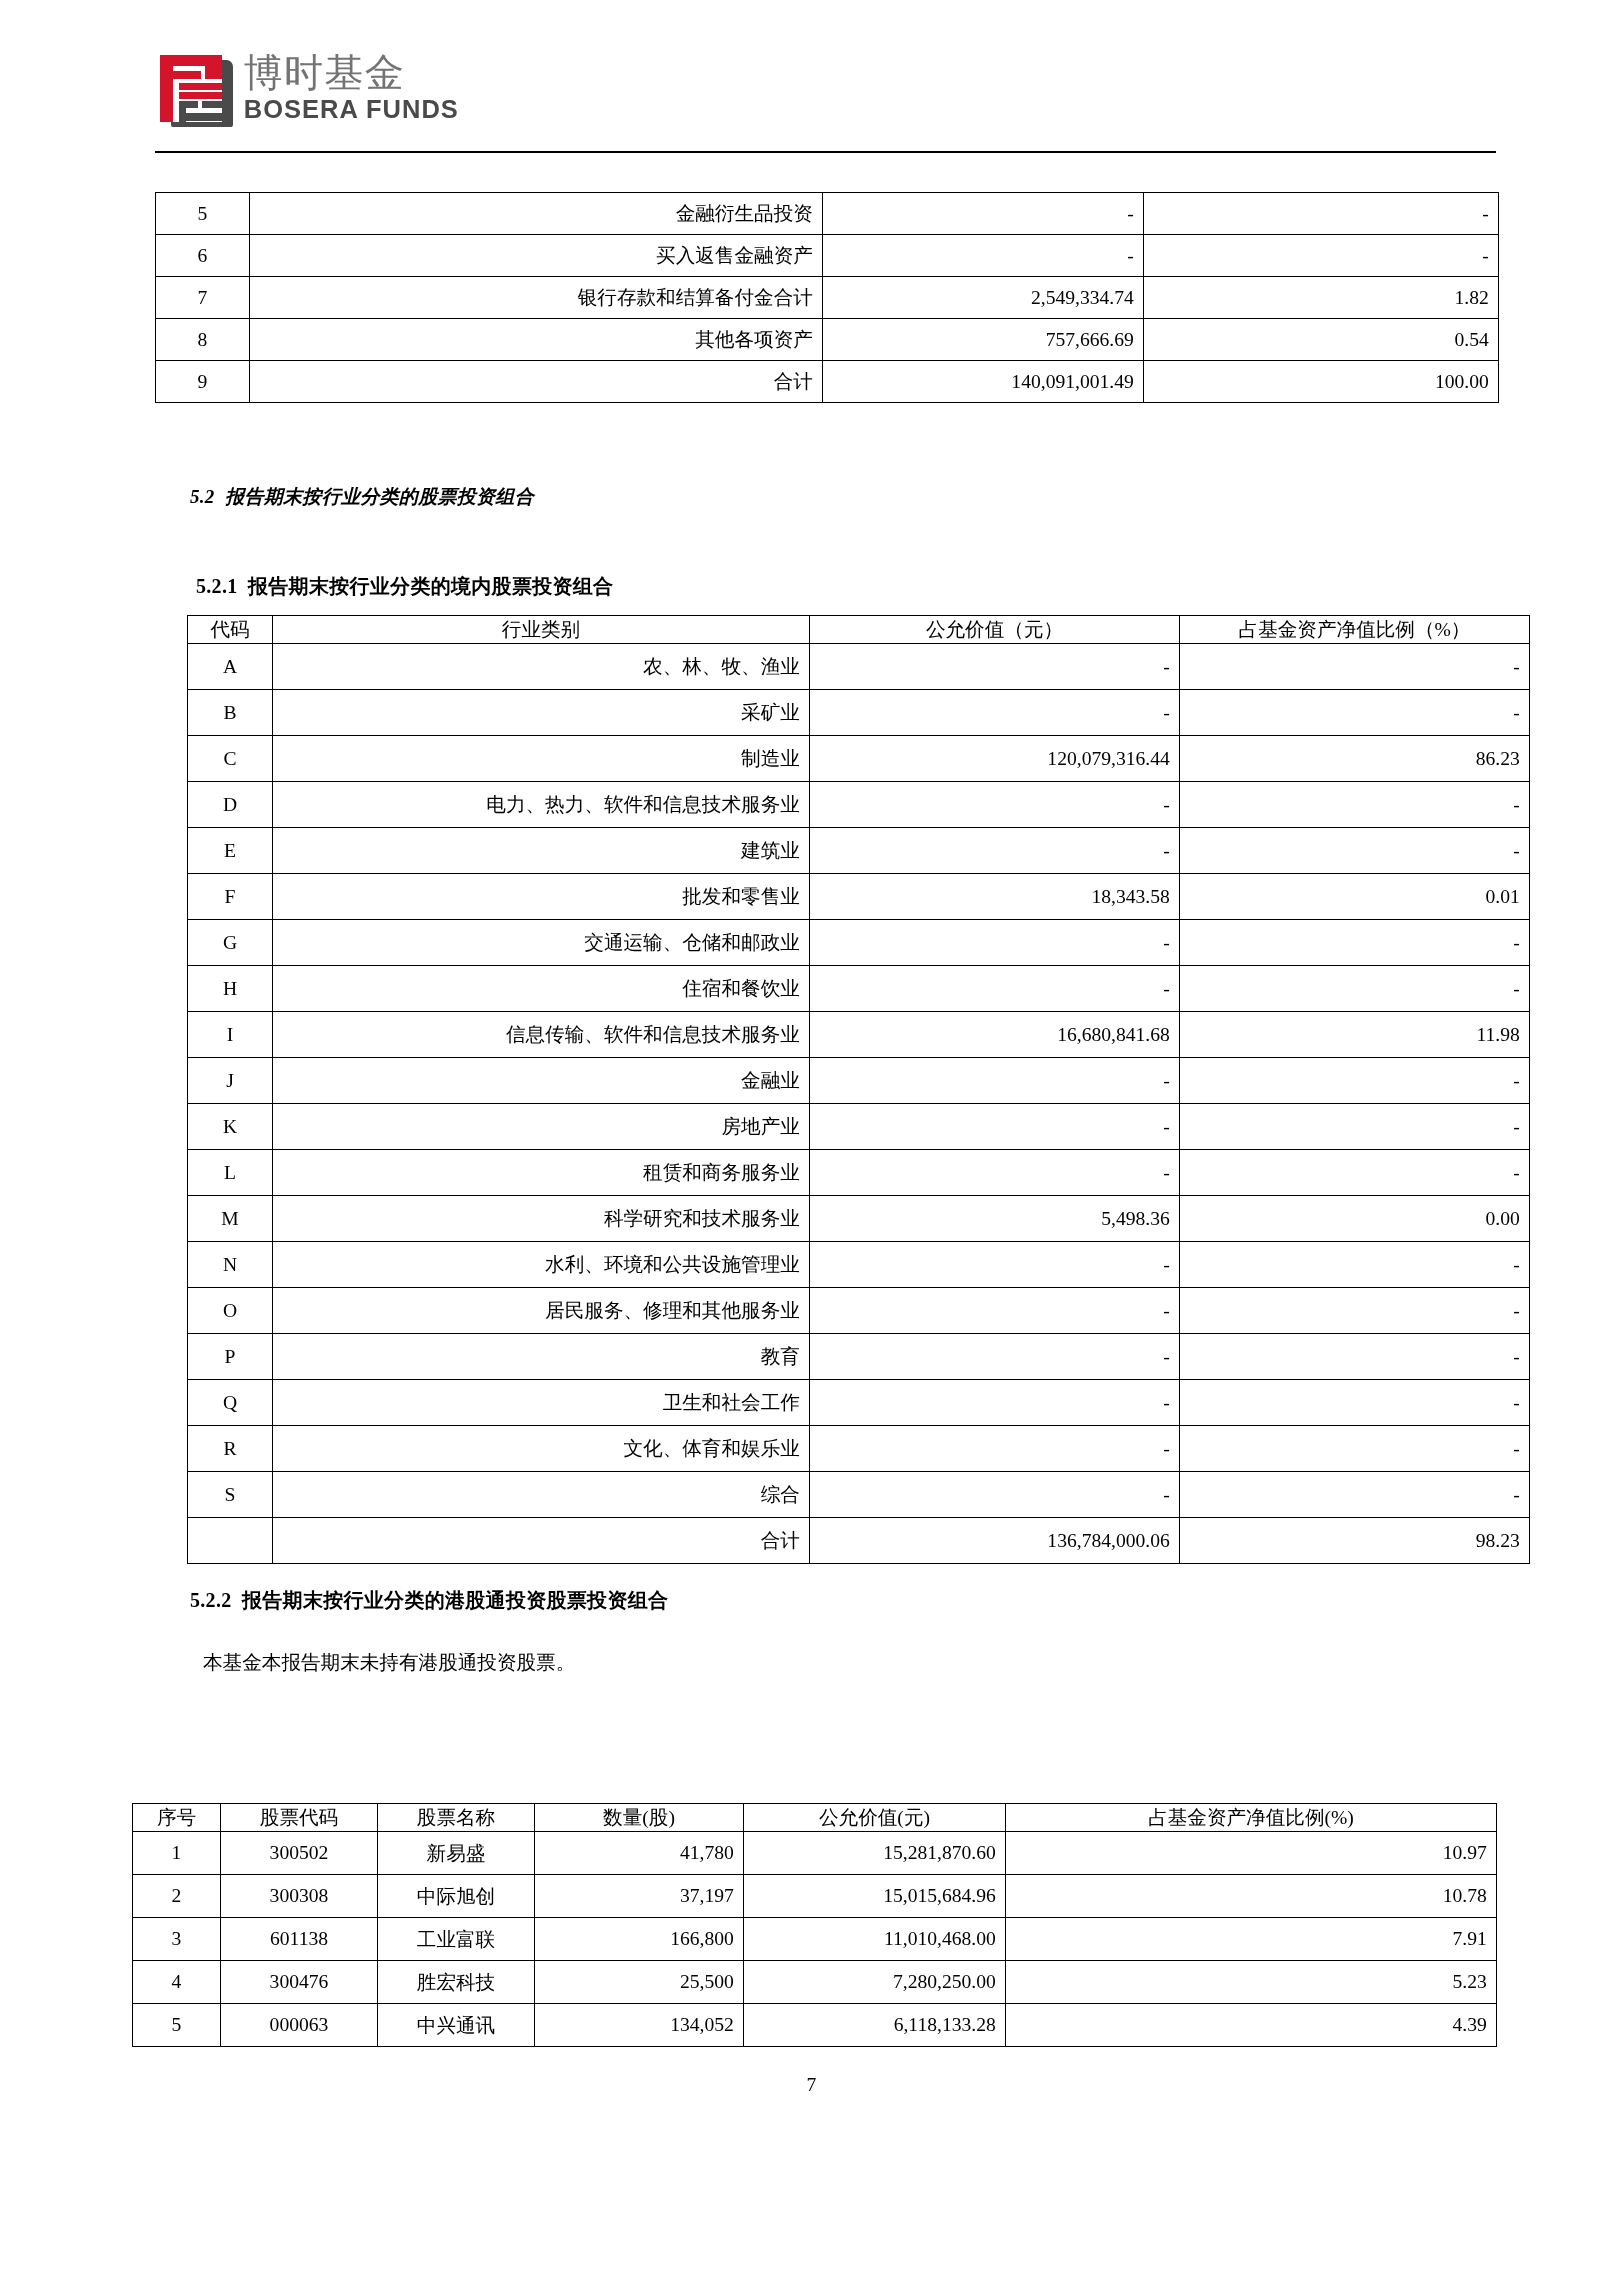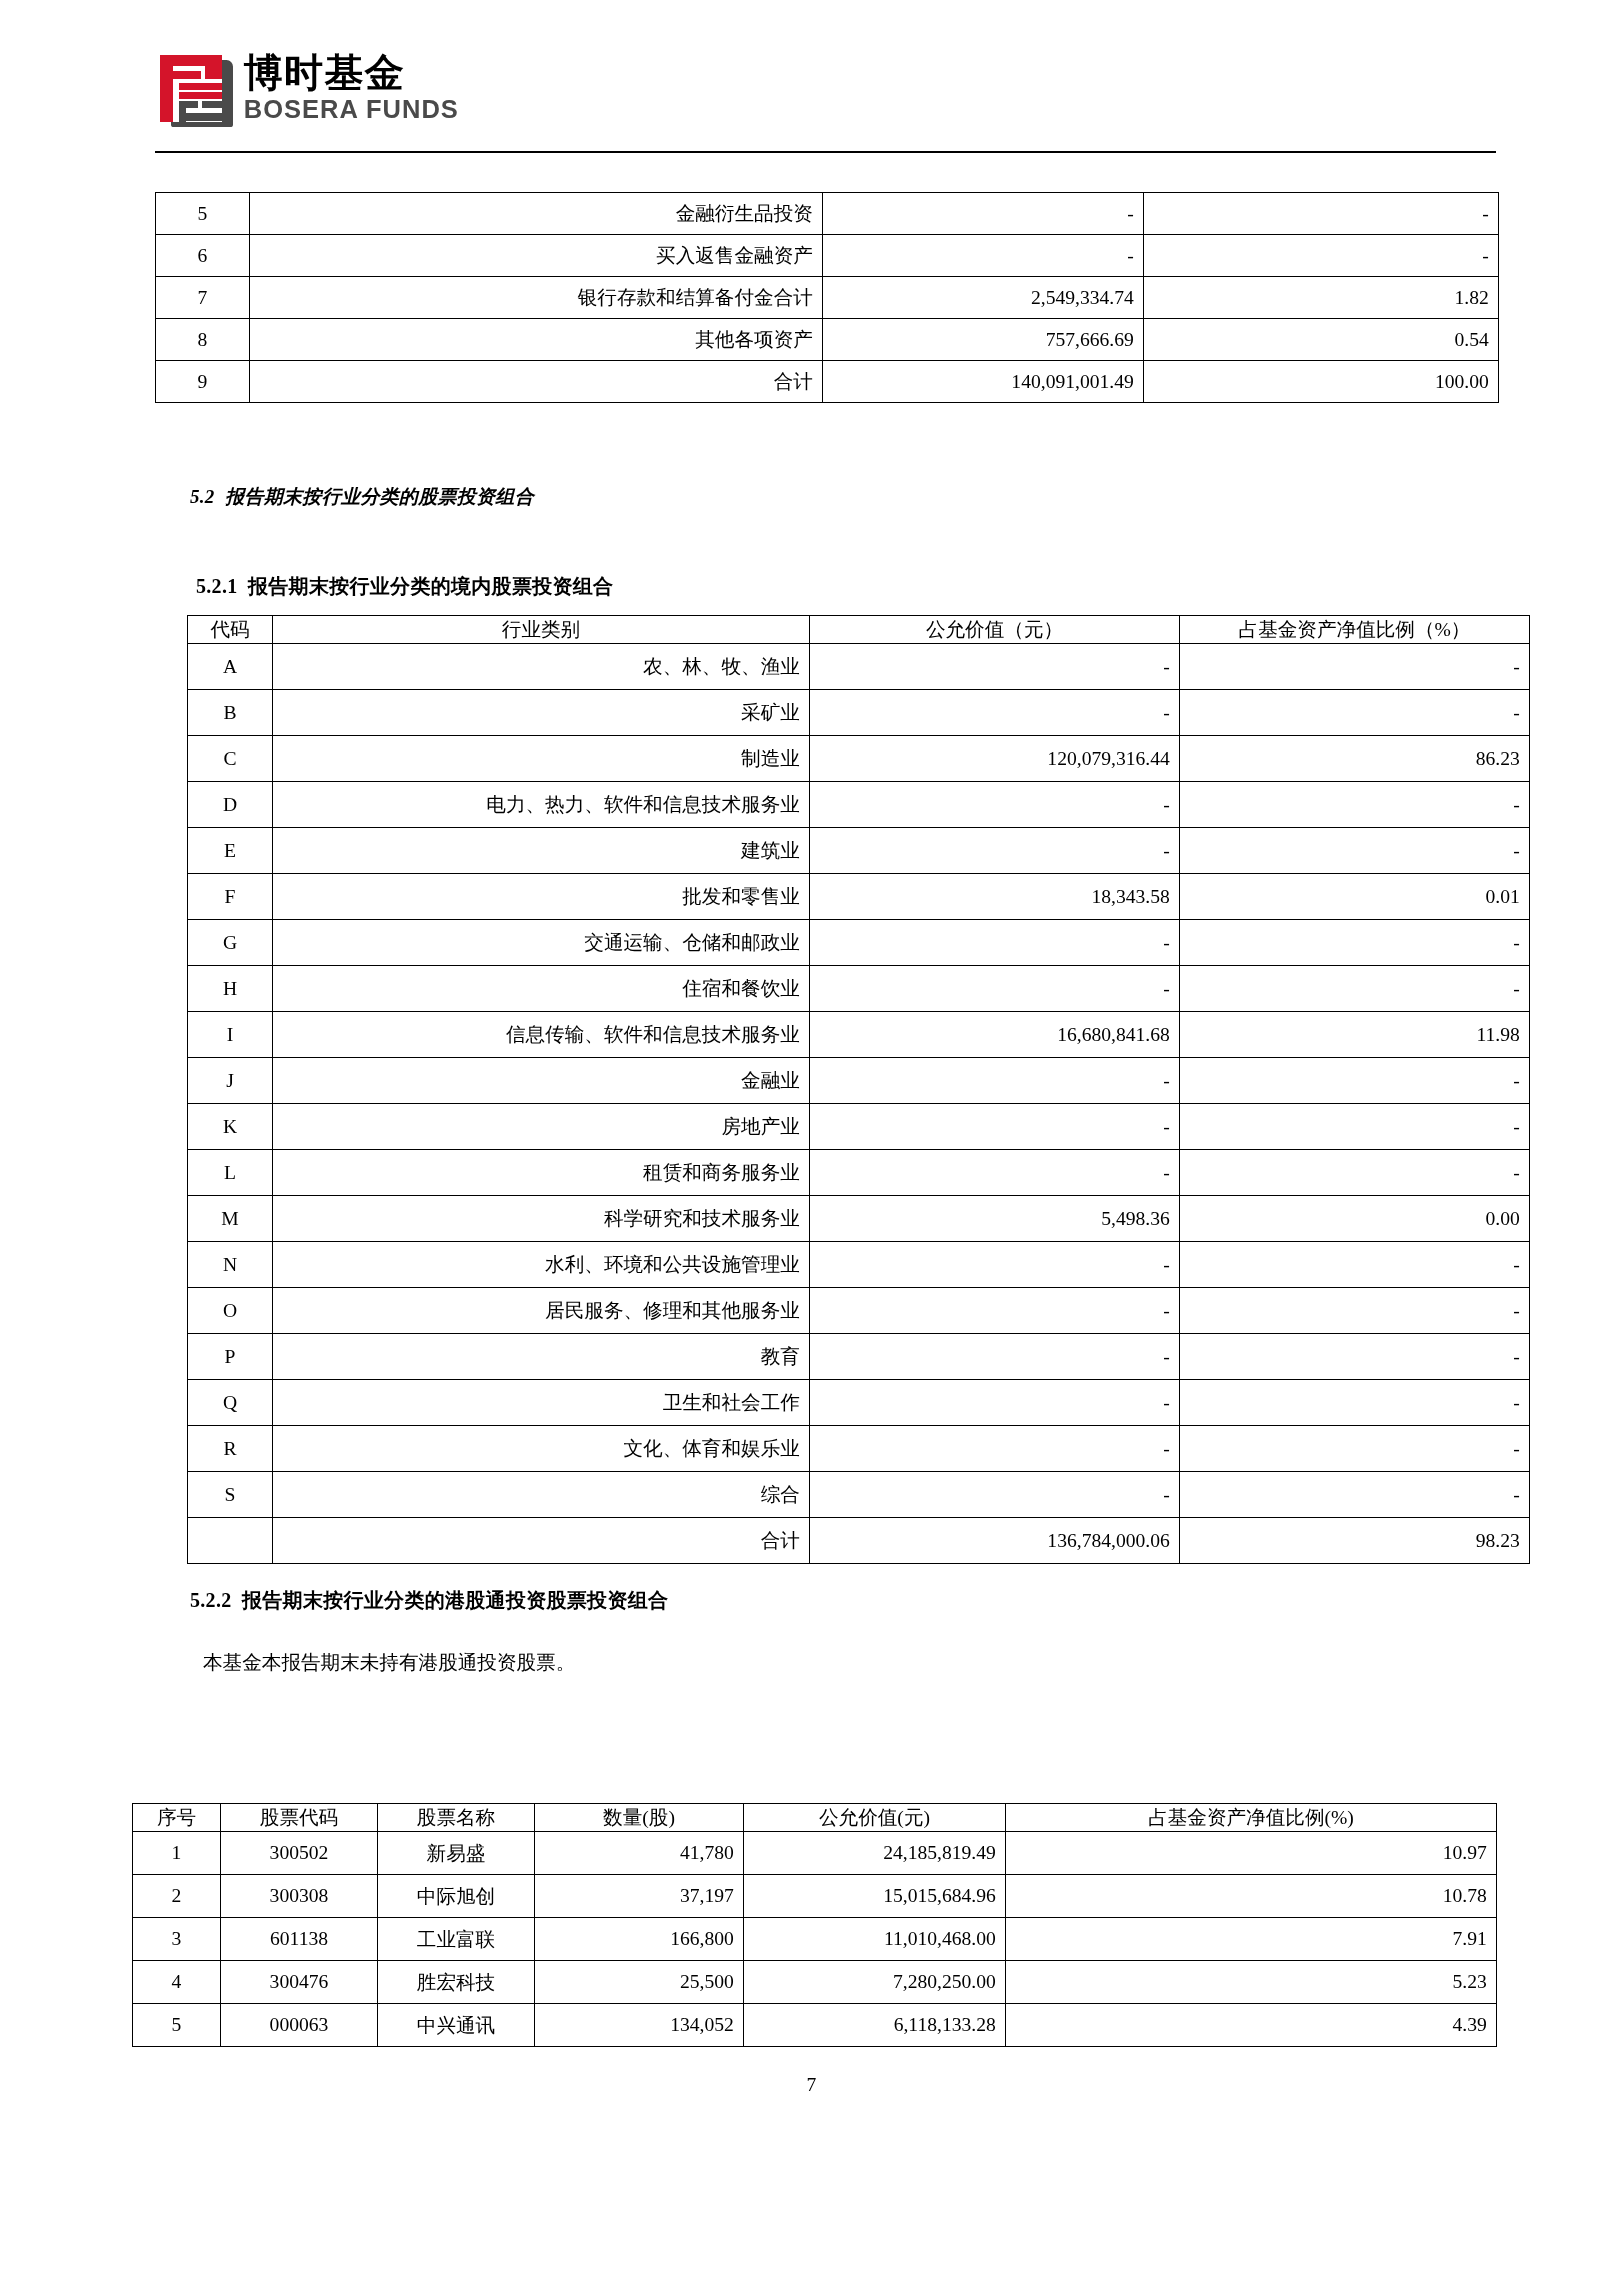--- a/index.html
+++ b/index.html
@@ -99,22 +99,22 @@
   }
   .logo-text {
     display: flex;
     flex-direction: column;
     justify-content: center;
     line-height: 1;
   }
   .logo-cn {
     font-family: "DejaVu Sans", "Liberation Sans", sans-serif;
     font-size: 39px;
-    font-weight: bold;
-    color: #000000;
+    font-weight: normal;
+    color: #737373;
     letter-spacing: 1.3px;
   }
   .logo-en {
     font-family: "Liberation Sans", "DejaVu Sans", sans-serif;
     font-size: 25.5px;
     font-weight: bold;
     color: #4a4a4a;
     letter-spacing: 1px;
     margin-top: 4.6px;
   }
@@ -481,21 +481,21 @@
           <th class="c-center">公允价值(元)</th>
           <th class="c-center">占基金资产净值比例(%)</th>
         </tr>
       </thead>
     <tbody id="stocks-body">
         <tr>
           <td class="c-center">1</td>
           <td class="c-center">300502</td>
           <td class="c-center">新易盛</td>
           <td class="c-right">41,780</td>
-          <td class="c-right">24,185,819.49</td>
+          <td class="c-right">15,281,870.60</td>
           <td class="c-right">10.97</td>
         </tr>
         <tr>
           <td class="c-center">2</td>
           <td class="c-center">300308</td>
           <td class="c-center">中际旭创</td>
           <td class="c-right">37,197</td>
           <td class="c-right">15,015,684.96</td>
           <td class="c-right">10.78</td>
         </tr>

